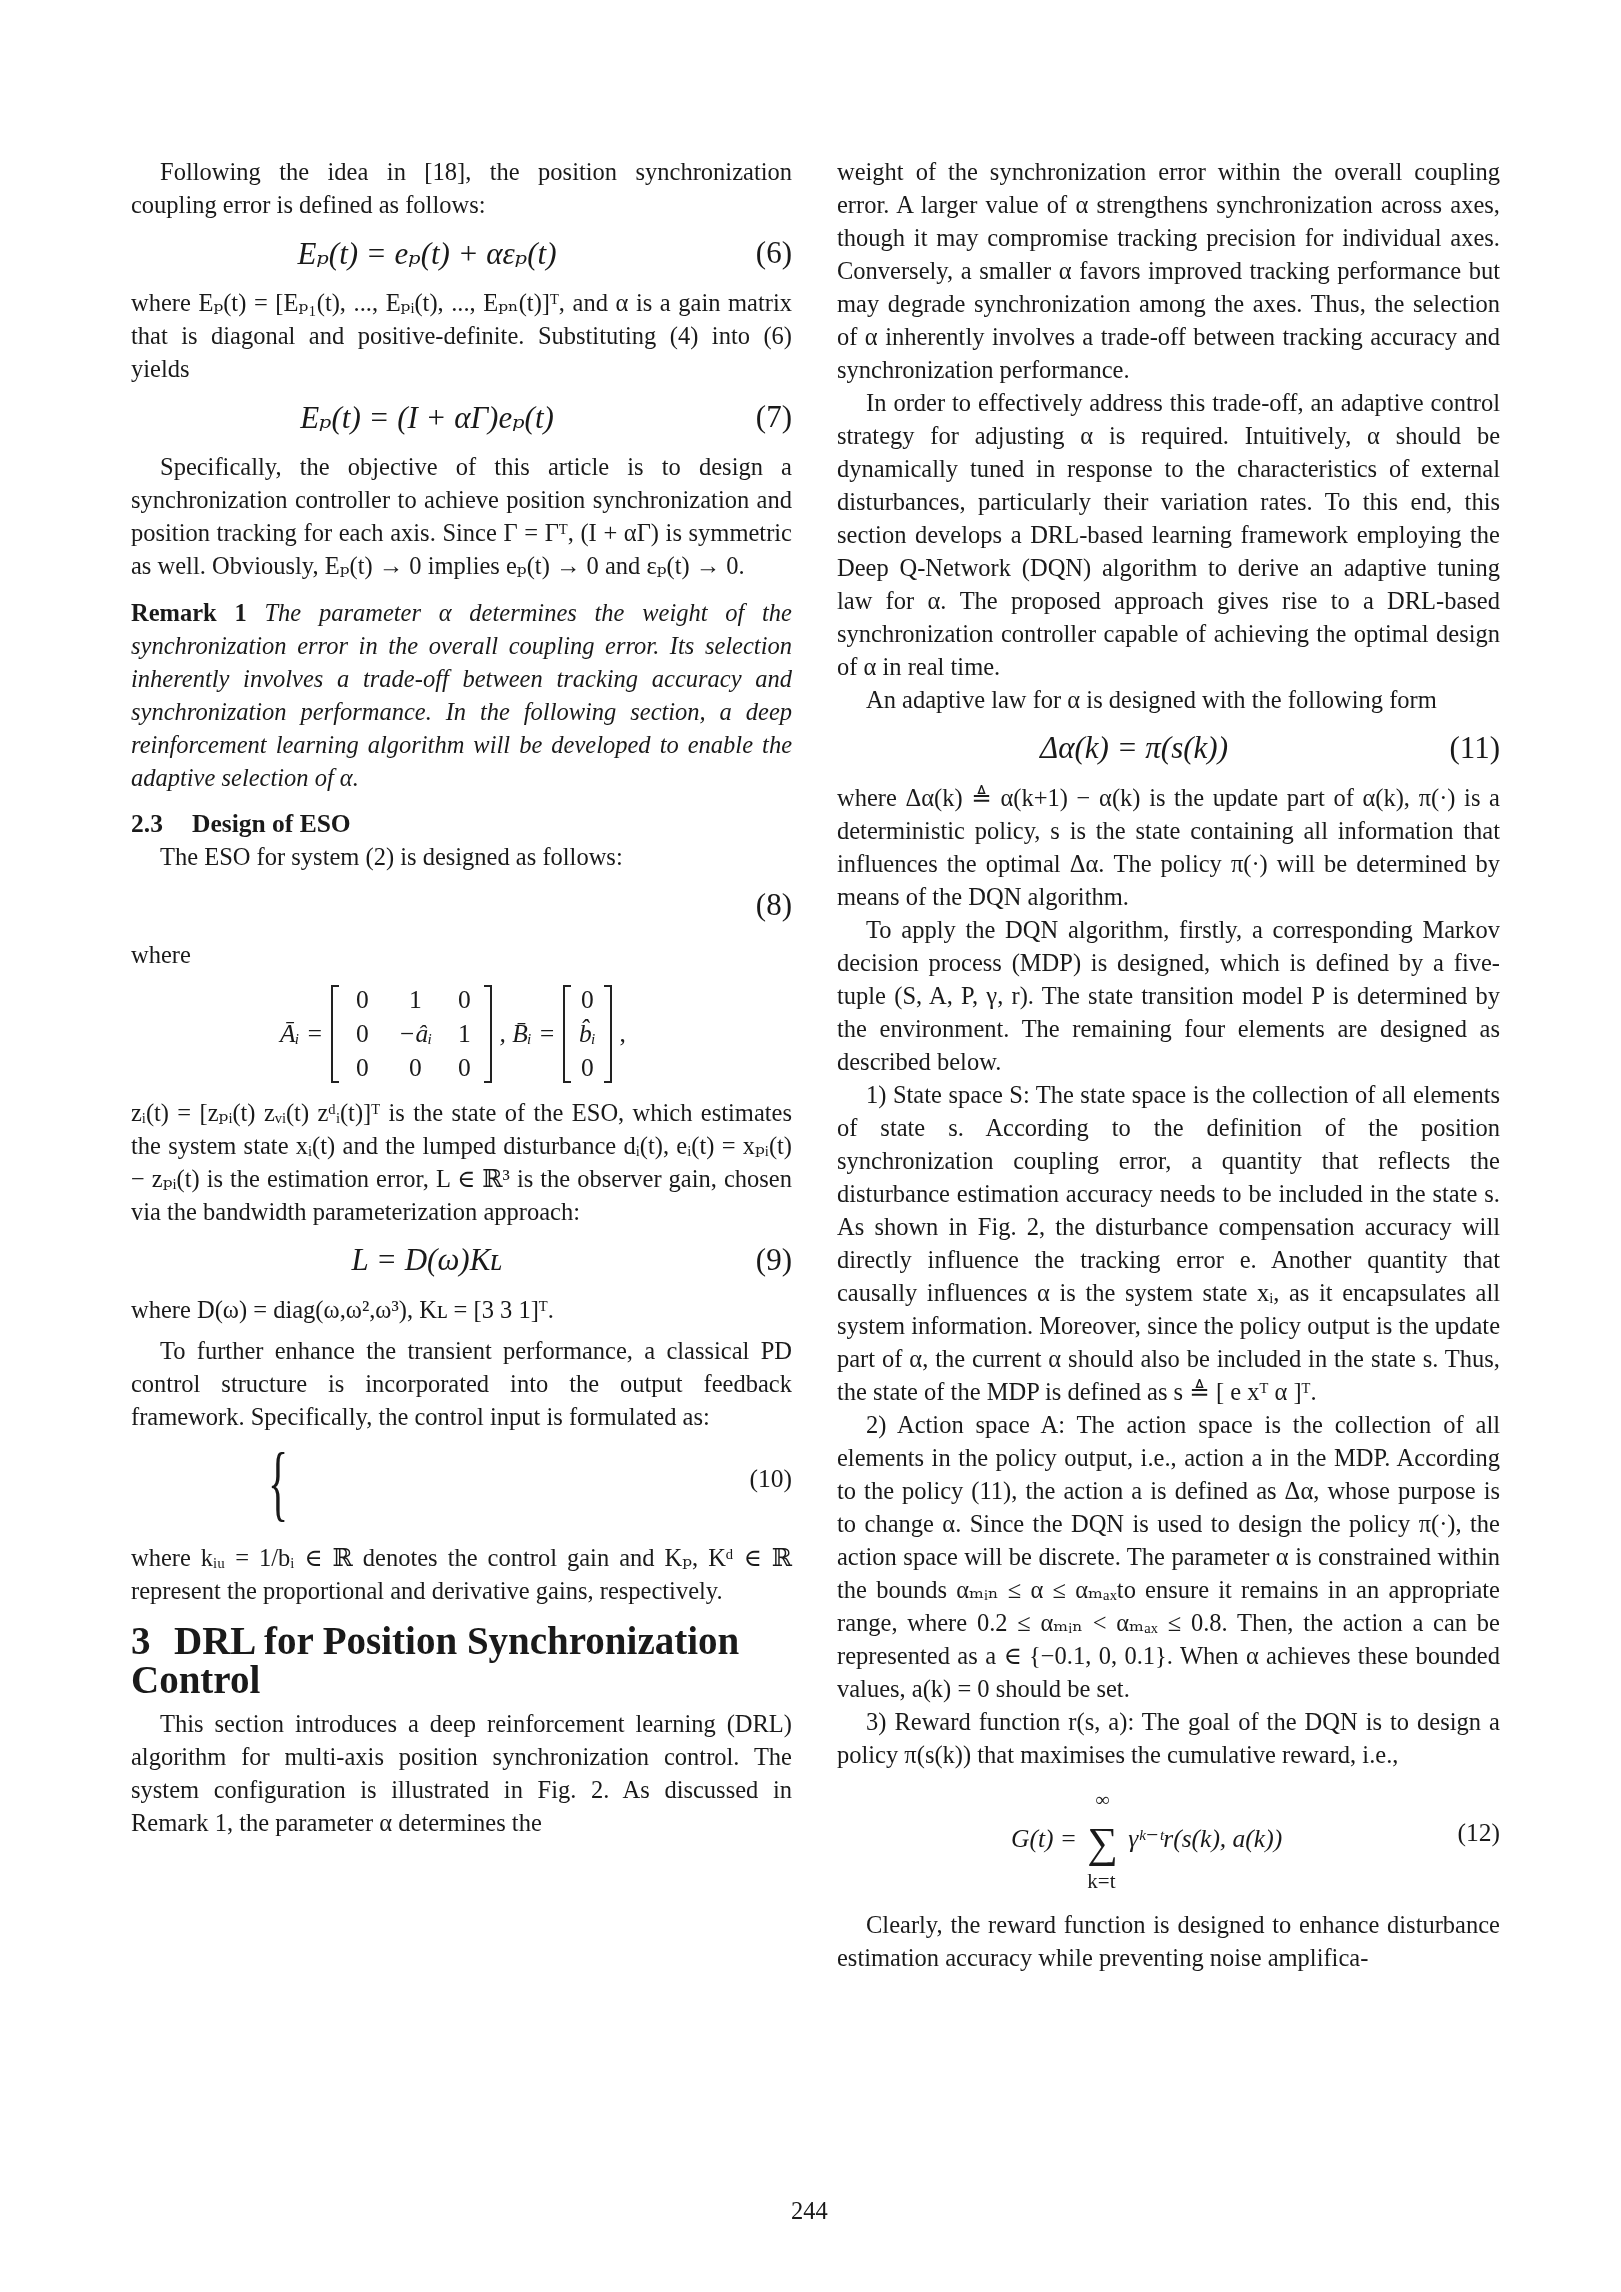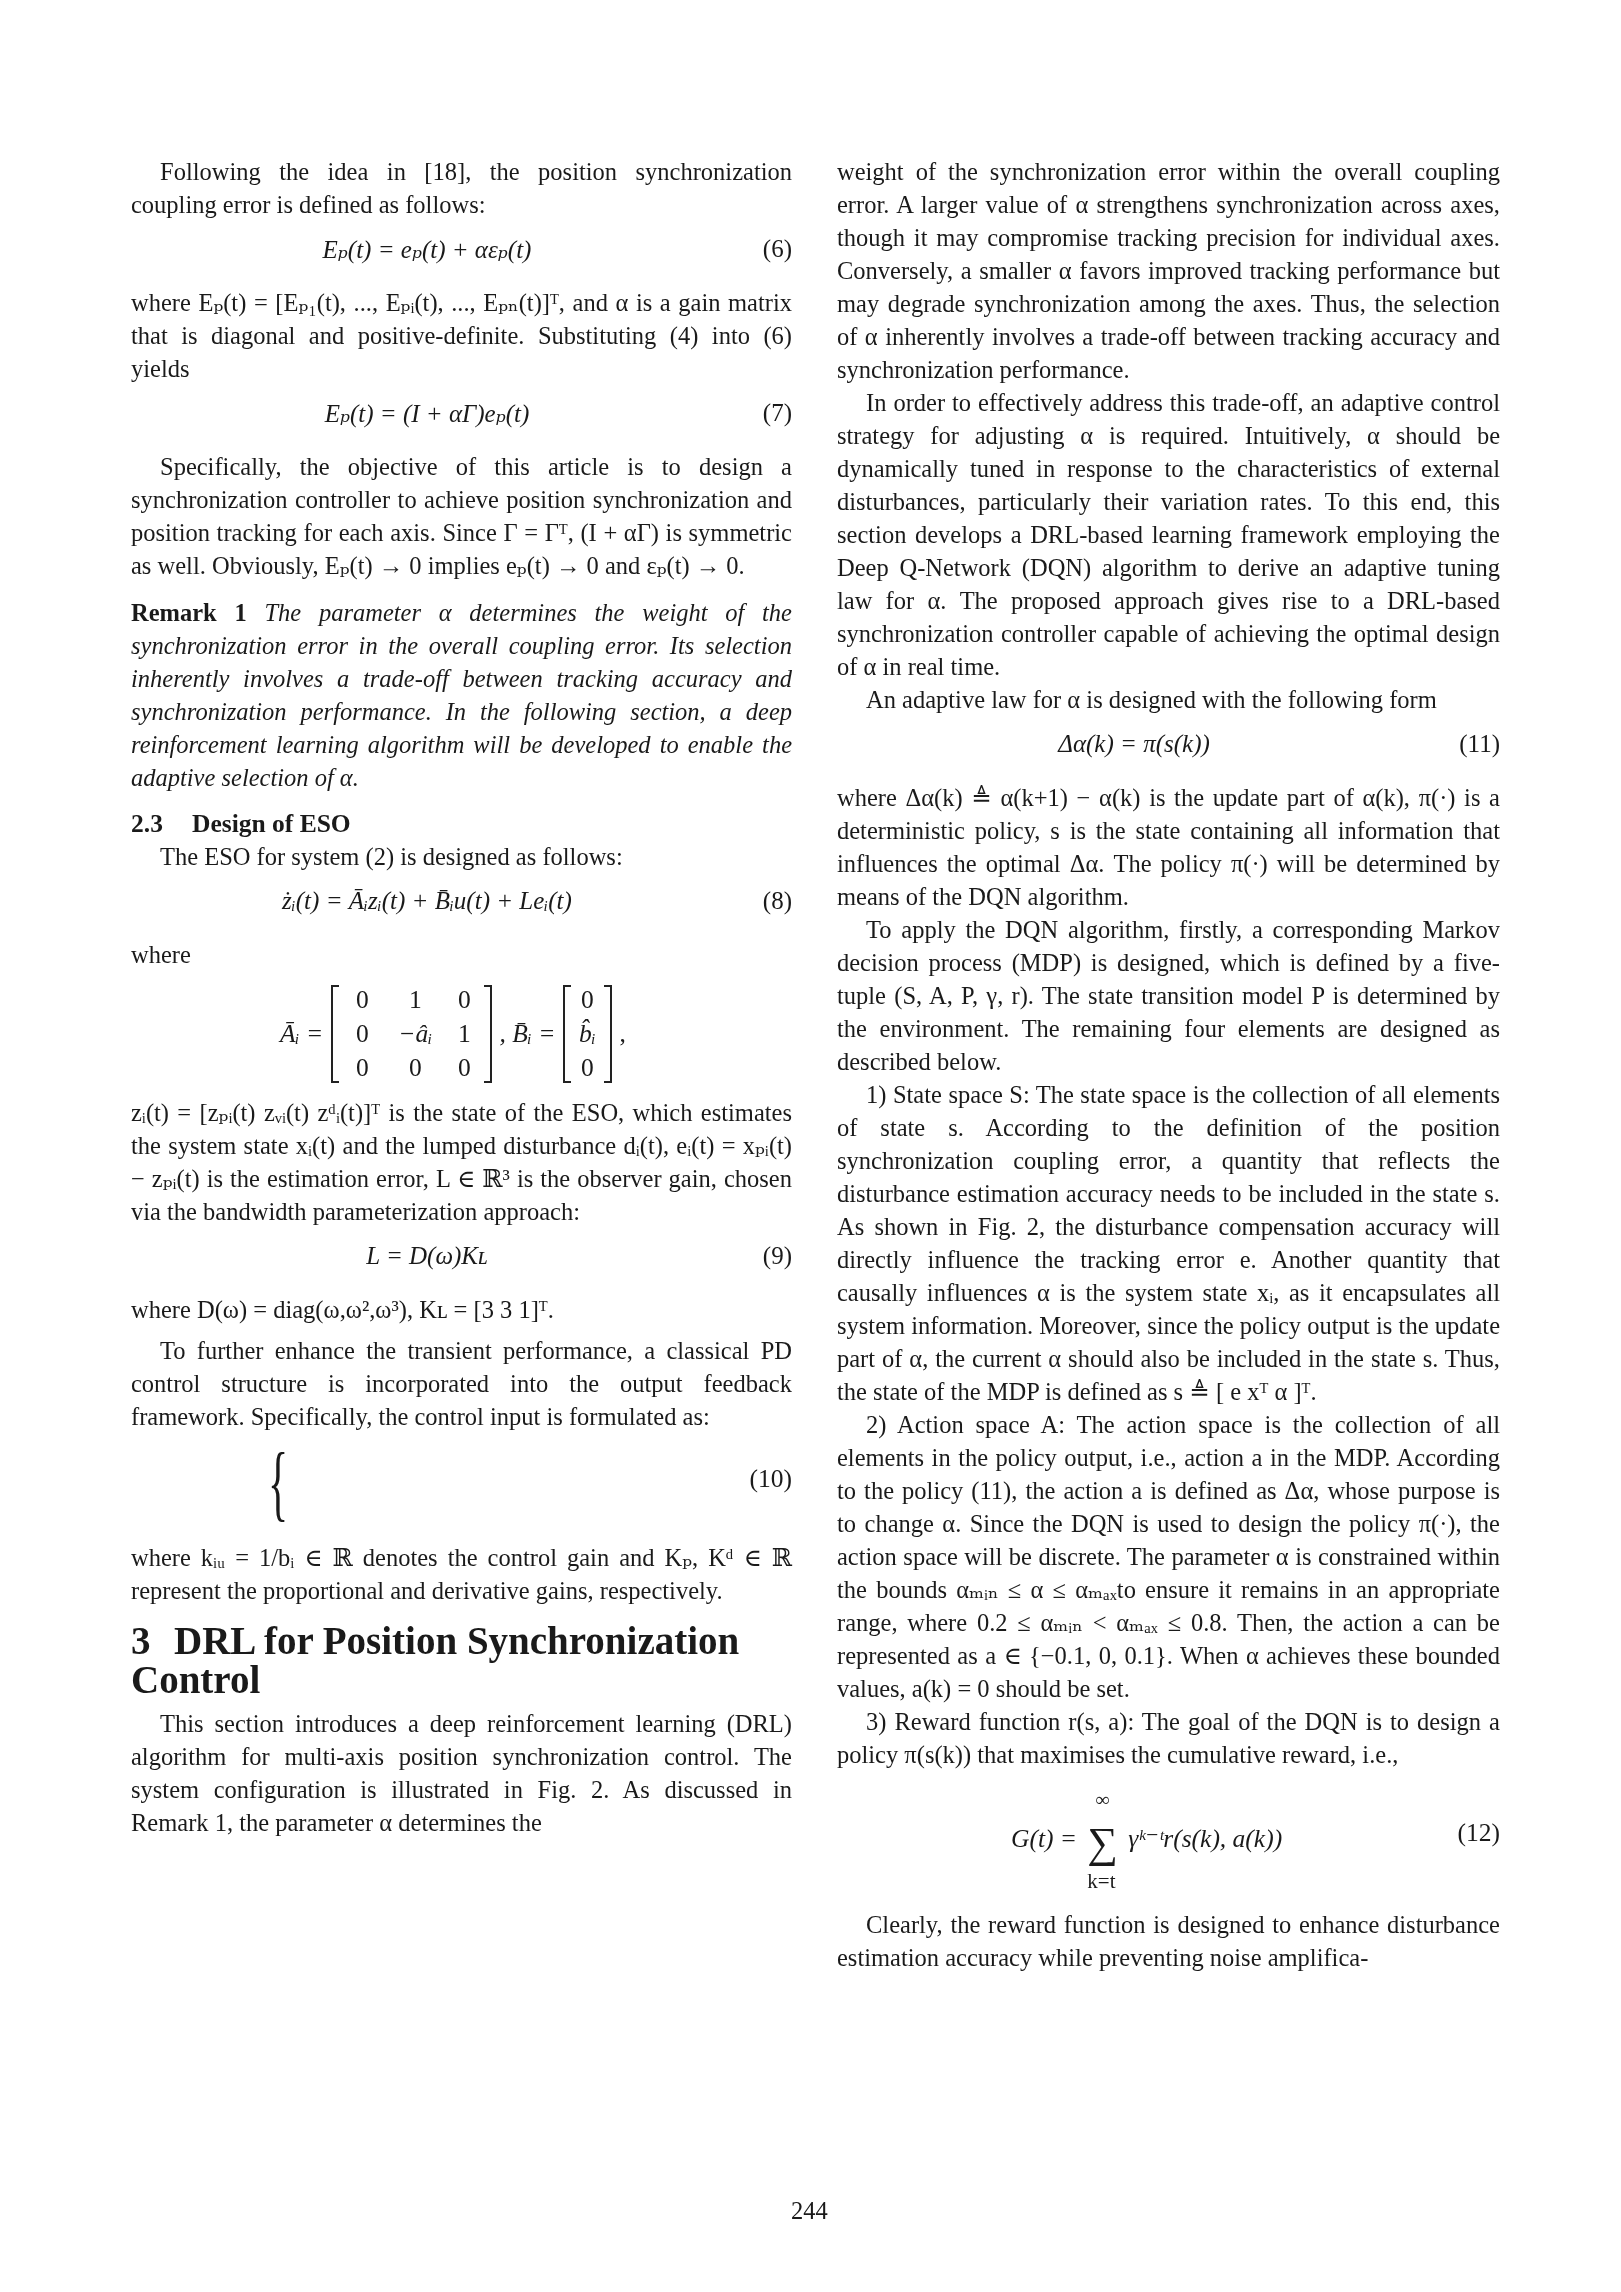--- a/index.html
+++ b/index.html
@@ -4,21 +4,21 @@
 <style>
   html, body { margin: 0; padding: 0; background: #ffffff; }
   body { width: 1621px; height: 2293px; position: relative; overflow: hidden;
          font-family: "Liberation Serif", "DejaVu Serif", serif; color: #1a1a1a; }
   .col { position: absolute; top: 155px; }
   .col-left { left: 131px; width: 661px; }
   .col-right { left: 837px; width: 663px; }
   p { margin: 0; font-size: 24.5px; line-height: 33px; text-align: justify; hyphens: manual; }
   p.indent { text-indent: 29px; }
   .m { font-style: italic; }
-  .eq { position: relative; height: 65px; font-size: 25px; font-style: italic; }
+  .eq { position: relative; height: 65px; font-size: 31px; font-style: italic; }
   .eq .body { position: absolute; left: 0; right: 69px; top: 13.7px; text-align: center; white-space: nowrap; }
   .eq .num { position: absolute; right: 0; top: 13.7px; font-style: normal; }
   .up { font-style: normal; }
   h3 { margin: 0; font-size: 25.5px; line-height: 33px; font-weight: bold; }
   h3 .n { display: inline-block; width: 61px; }
   h2 { margin: 0; font-size: 39px; line-height: 39px; font-weight: bold; }
   h2 .n { display: inline-block; width: 43px; }
   .remark { font-style: italic; }
   .remark b { font-style: normal; }
   .matrix-eq { position: relative; height: 125px; font-size: 25.5px; font-style: italic; }
@@ -60,21 +60,20 @@
     <span class="body">Eₚ(t) = (I + αΓ)eₚ(t)</span>
     <span class="num">(7)</span>
   </div>
   <p class="indent">Specifically, the objective of this article is to design a synchronization controller to achieve position synchronization and position tracking for each axis. Since Γ = Γᵀ, (I + αΓ) is symmetric as well. Obviously, Eₚ(t) → 0 implies eₚ(t) → 0 and εₚ(t) → 0.</p>
   <div class="gap-m"></div>
   <p class="remark"><b>Remark 1</b> <span>The parameter α determines the weight of the synchronization error in the overall coupling error. Its selection inherently involves a trade-off between tracking accuracy and synchronization performance. In the following section, a deep reinforcement learning algorithm will be developed to enable the adaptive selection of α.</span></p>
   <div class="gap-m"></div>
   <h3><span class="n">2.3</span><span>Design of ESO</span></h3>
   <p class="indent">The ESO for system (2) is designed as follows:</p>
   <div class="eq">
-    <span class="body">żᵢ(t) = Āᵢzᵢ(t) + B̄ᵢu(t) + Leᵢ(t)</span>
     <span class="num">(8)</span>
   </div>
   <p>where</p>
   <div class="matrix-eq">
     <div class="inner">
       <span>Āᵢ =</span>
       <span class="mat mat3">
         <span>0</span>
         <span>1</span>
         <span>0</span>

